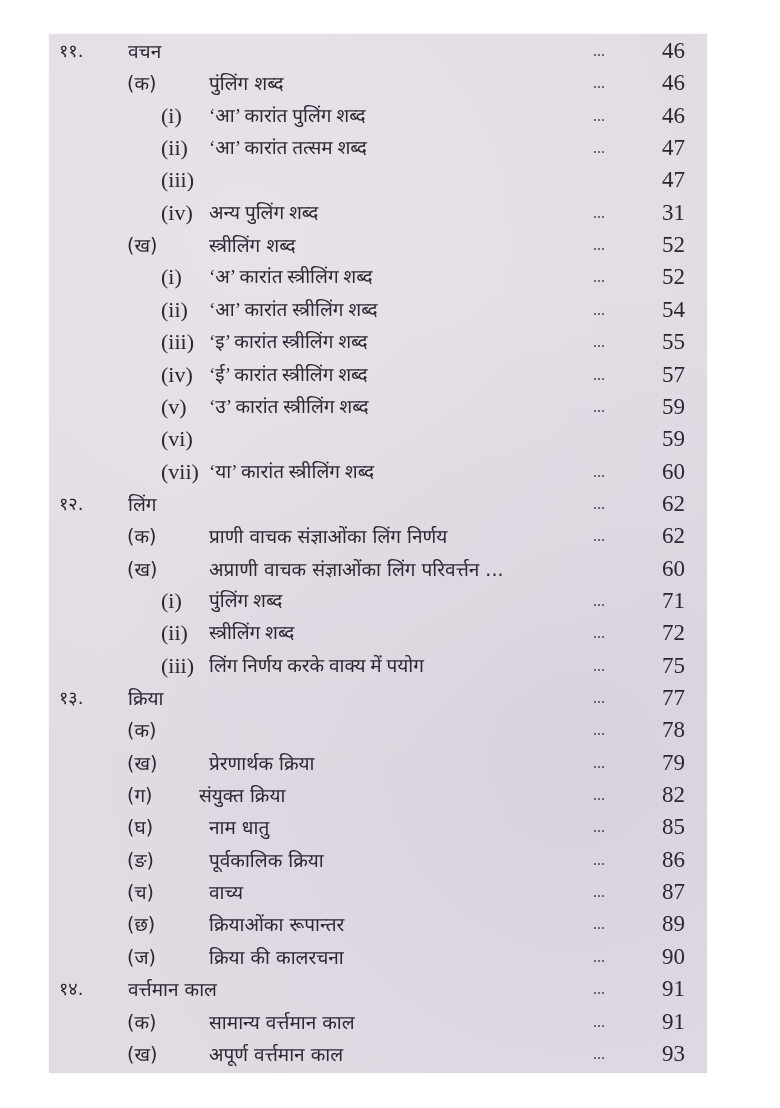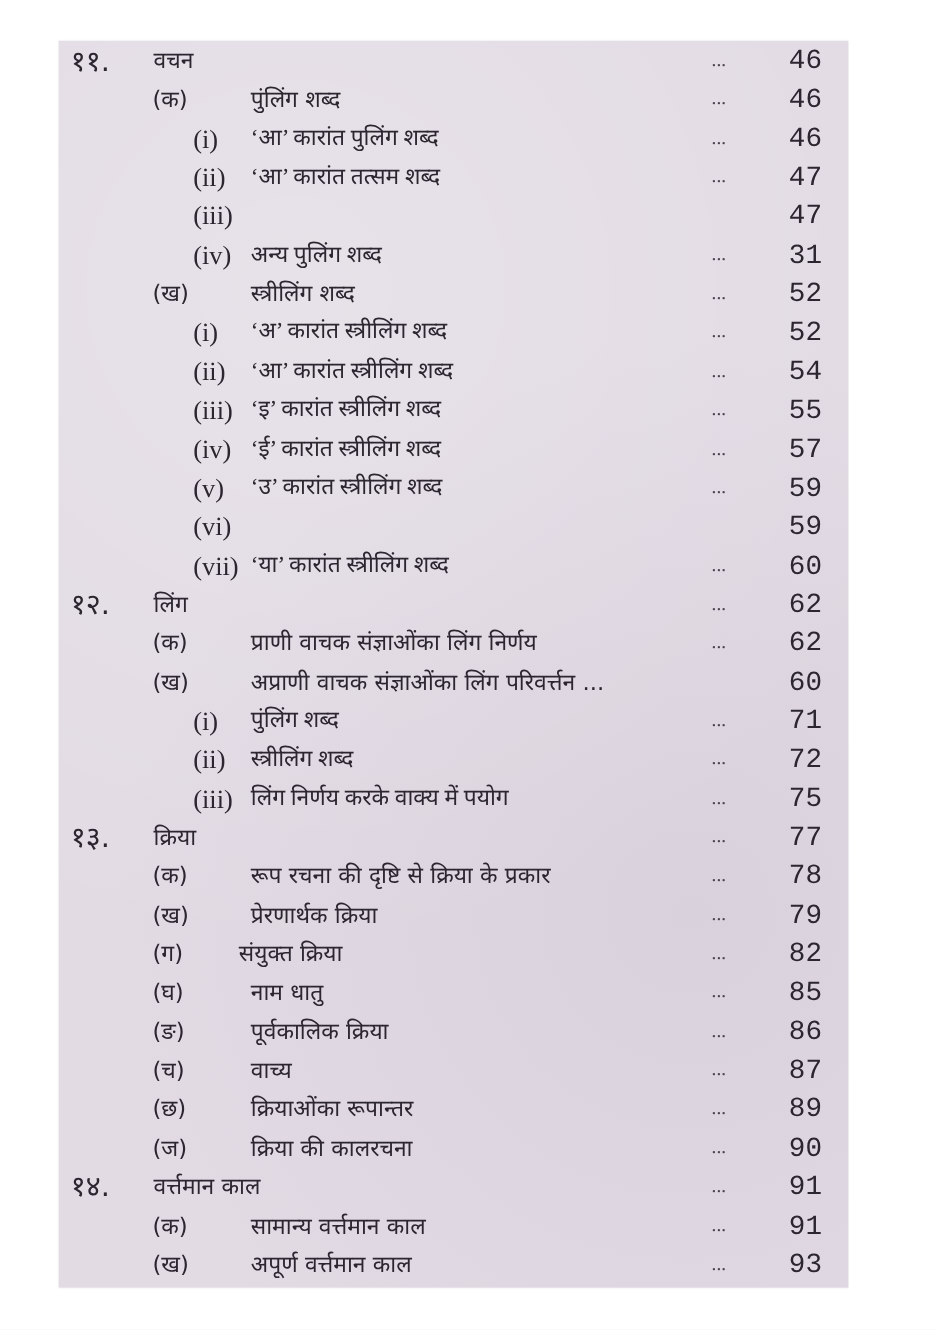--- a/index.html
+++ b/index.html
@@ -36,21 +36,21 @@
       height: 32px;
       font-family: "DejaVu Sans", sans-serif;
       color: #2b2630;
       font-size: 19px;
       line-height: 32px;
       white-space: nowrap;
     }
     .num {
       position: absolute;
       font-family: "DejaVu Sans", sans-serif;
-      font-size: 24px;
+      font-size: 18px;
     }
     .marker {
       position: absolute;
       font-family: "Liberation Serif", serif;
       font-size: 22px;
     }
     .marker.dev {
       font-family: "DejaVu Sans", sans-serif;
       font-size: 19px;
     }
@@ -60,21 +60,21 @@
     .dots {
       position: absolute;
       left: 544px;
       font-family: "Liberation Serif", serif;
       font-size: 16px;
       color: #4a4450;
     }
     .page-no {
       position: absolute;
       right: 22px;
-      font-family: Liberation Mono, monospace;
+      font-family: Liberation Serif, serif;
       font-size: 23px;
       color: #2b2630;
       text-align: right;
     }
     
     .lvl0 .num { left: 10px; }
     .lvl0 .title { left: 79px; }
     .lvl1 .marker { left: 78px; }
     .lvl1 .title { left: 160px; }
     .lvl1b .marker { left: 78px; }
@@ -203,21 +203,20 @@
         <span class="page-no">75</span>
       </div>
       <div class="row lvl0" style="top: 648px;">
         <span class="num">१३.</span>
         <span class="title">क्रिया</span>
         <span class="dots">...</span>
         <span class="page-no">77</span>
       </div>
       <div class="row lvl1" style="top: 680.35px;">
         <span class="marker dev">(क)</span>
-        <span class="title">रूप रचना की दृष्टि से क्रिया के प्रकार</span>
         <span class="dots">...</span>
         <span class="page-no">78</span>
       </div>
       <div class="row lvl1" style="top: 712.7px;">
         <span class="marker dev">(ख)</span>
         <span class="title">प्रेरणार्थक क्रिया</span>
         <span class="dots">...</span>
         <span class="page-no">79</span>
       </div>
       <div class="row lvl1b" style="top: 745.05px;">

